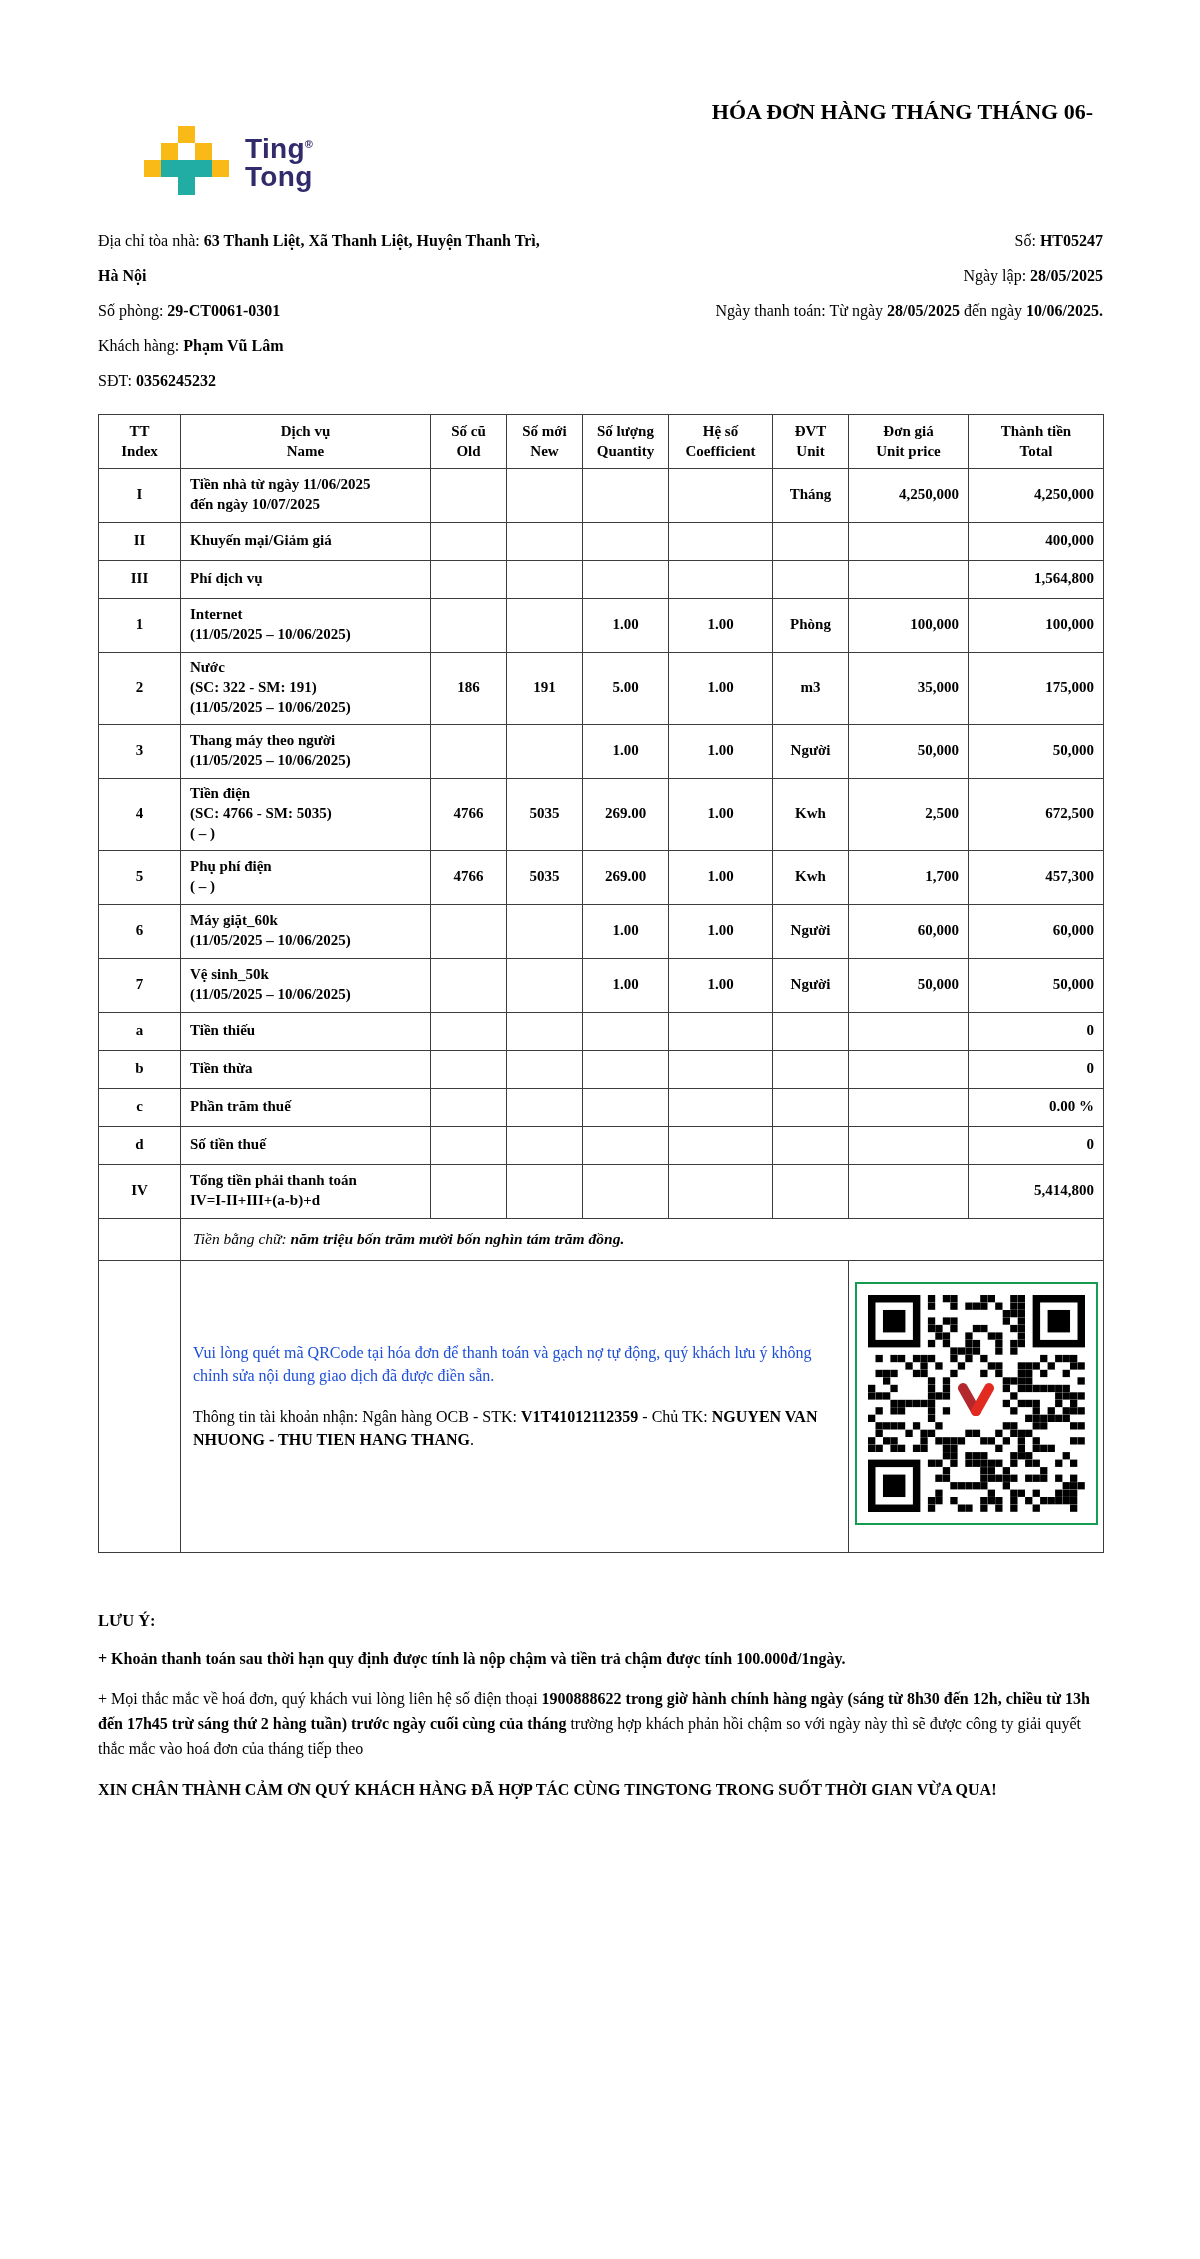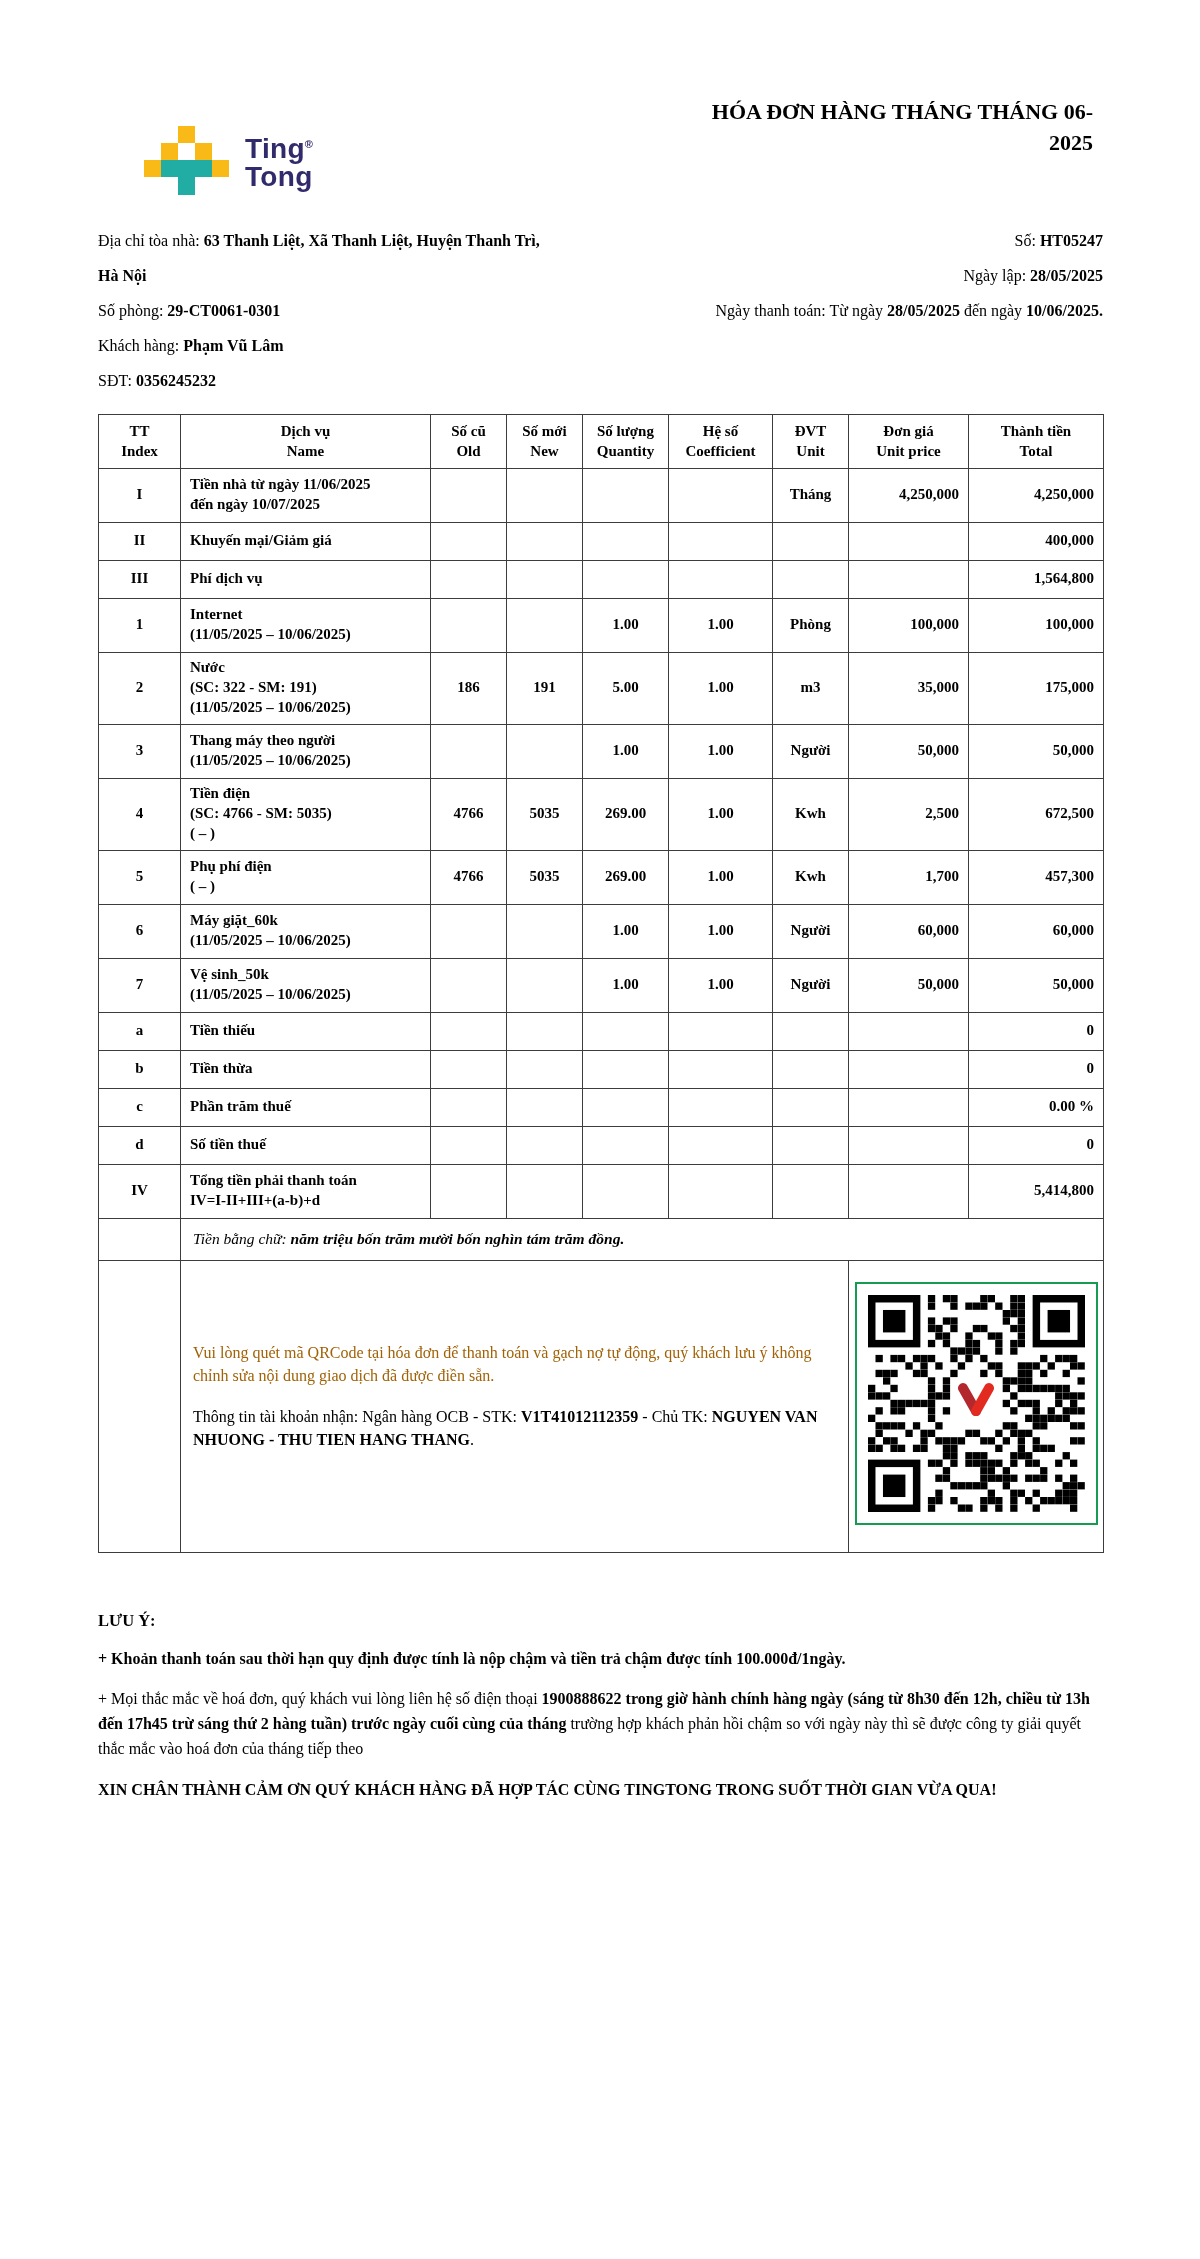--- a/index.html
+++ b/index.html
@@ -48,21 +48,21 @@
   .cell-price, .cell-total { text-align: right; padding-right: 9px !important; }
   tr.h1 { height: 38px; } tr.h2 { height: 54px; } tr.h3 { height: 72px; }
   tr.hd { height: 52px; margin-left: 16px; }
 
   .words-row { height: 42px; padding-left: 40px; }
   .words-cell { font-style: italic; font-weight: normal !important; padding-left: 12px !important; font-size: 15.5px !important; }
   .words-cell .b { font-weight: bold; }
 
   .qr-row { height: 292px; }
   .qr-text-cell { font-weight: normal !important; vertical-align: middle; padding: 0 12px 20px 12px !important; }
-  .qr-red { color: #a16207; font-size: 16px; line-height: 1.45; margin-bottom: 17px; }
+  .qr-red { color: #1d4ed8; font-size: 16px; line-height: 1.45; margin-bottom: 17px; }
   .qr-account { font-size: 16px; line-height: 1.45; }
   .qr-box-cell { text-align: center; vertical-align: middle; font-weight: normal !important; padding: 0 !important; }
   .qr-frame { position: relative; display: inline-block; border: 2.5px solid #169c52; background: #fff; padding: 11px; }
   .qr-frame svg.qr { display: block; }
   .qr-v { position: absolute; left: 50%; top: 50%; transform: translate(-50%,-50%); }
 
   
   .notes { margin-top: 58px; font-size: 16px; width: 1005px; }
   .notes .heading { font-weight: bold; font-size: 16.5px; }
   .notes p { margin-top: 16px; line-height: 1.55; }
@@ -85,21 +85,20 @@
         <div class="bar"></div>
           <div class="stem"></div>
       </div>
       <div class="brand">
         <div><span>Ting</span><sup>®</sup></div>
         <div>Tong</div>
       </div>
     </div>
     <div class="title">
       <div>HÓA ĐƠN HÀNG THÁNG THÁNG 06-</div>
-      <div>2025</div>
     </div>
   </div>
 
   <div class="info">
     <div class="info-left">
       <div class="ln"><span>Địa chỉ tòa nhà: </span><span class="b">63 Thanh Liệt, Xã Thanh Liệt, Huyện Thanh Trì,</span></div>
       <div class="ln b">Hà Nội</div>
       <div class="ln"><span>Số phòng: </span><span class="b">29-CT0061-0301</span></div>
       <div class="ln"><span>Khách hàng: </span><span class="b">Phạm Vũ Lâm</span></div>
       <div class="ln"><span>SĐT: </span><span class="b">0356245232</span></div>

